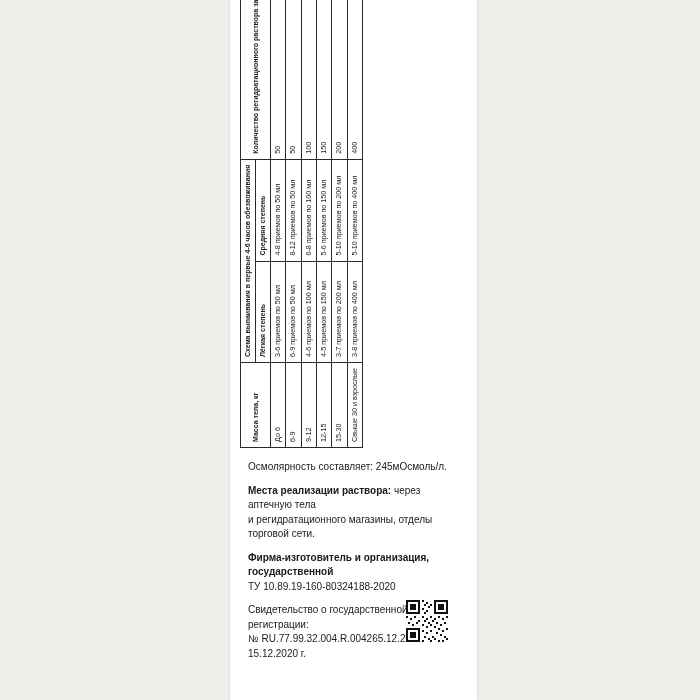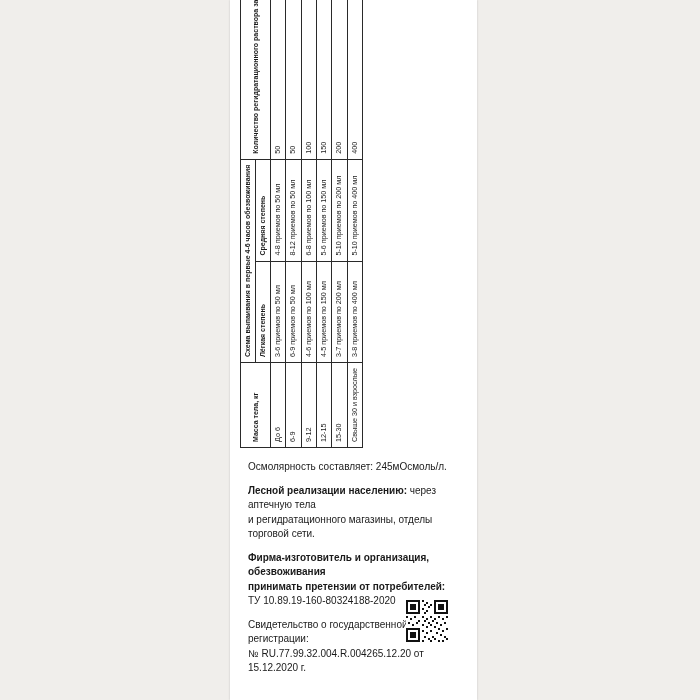--- a/index.html
+++ b/index.html
@@ -150,26 +150,25 @@
           </tr>
         </tbody>
       </table>
     </div>
   </div>
 
   <div class="text-block">
     <p>Осмолярность составляет: 245мОсмоль/л.</p>
 
     <p class="nospace">
-      <span class="b">Лесной реализации населению:</span><span> через аптечную тела</span>
+      <span class="b">Места реализации раствора:</span><span> через аптечную тела</span>
     </p>
     <p>и регидратационного магазины, отделы торговой сети.</p>
 
-    <p class="b nospace">Фирма-изготовитель и организация, обезвоживания</p>
-    <p class="b nospace">принимать претензии от потребителей:</p>
+    <p class="b nospace">Фирма-изготовитель и организация, государственной</p>
 
     <p>ТУ 10.89.19-160-80324188-2020</p>
 
     <p class="nospace">Свидетельство о государственной регистрации:</p>
     <p class="nospace">№ RU.77.99.32.004.R.004265.12.20 от 15.12.2020 г.</p>
   </div>
 
   <div class="qr">
     <svg width="42" height="42" viewBox="0 0 21 21" shape-rendering="crispEdges">
       <rect width="21" height="21" fill="#ffffff"></rect>

